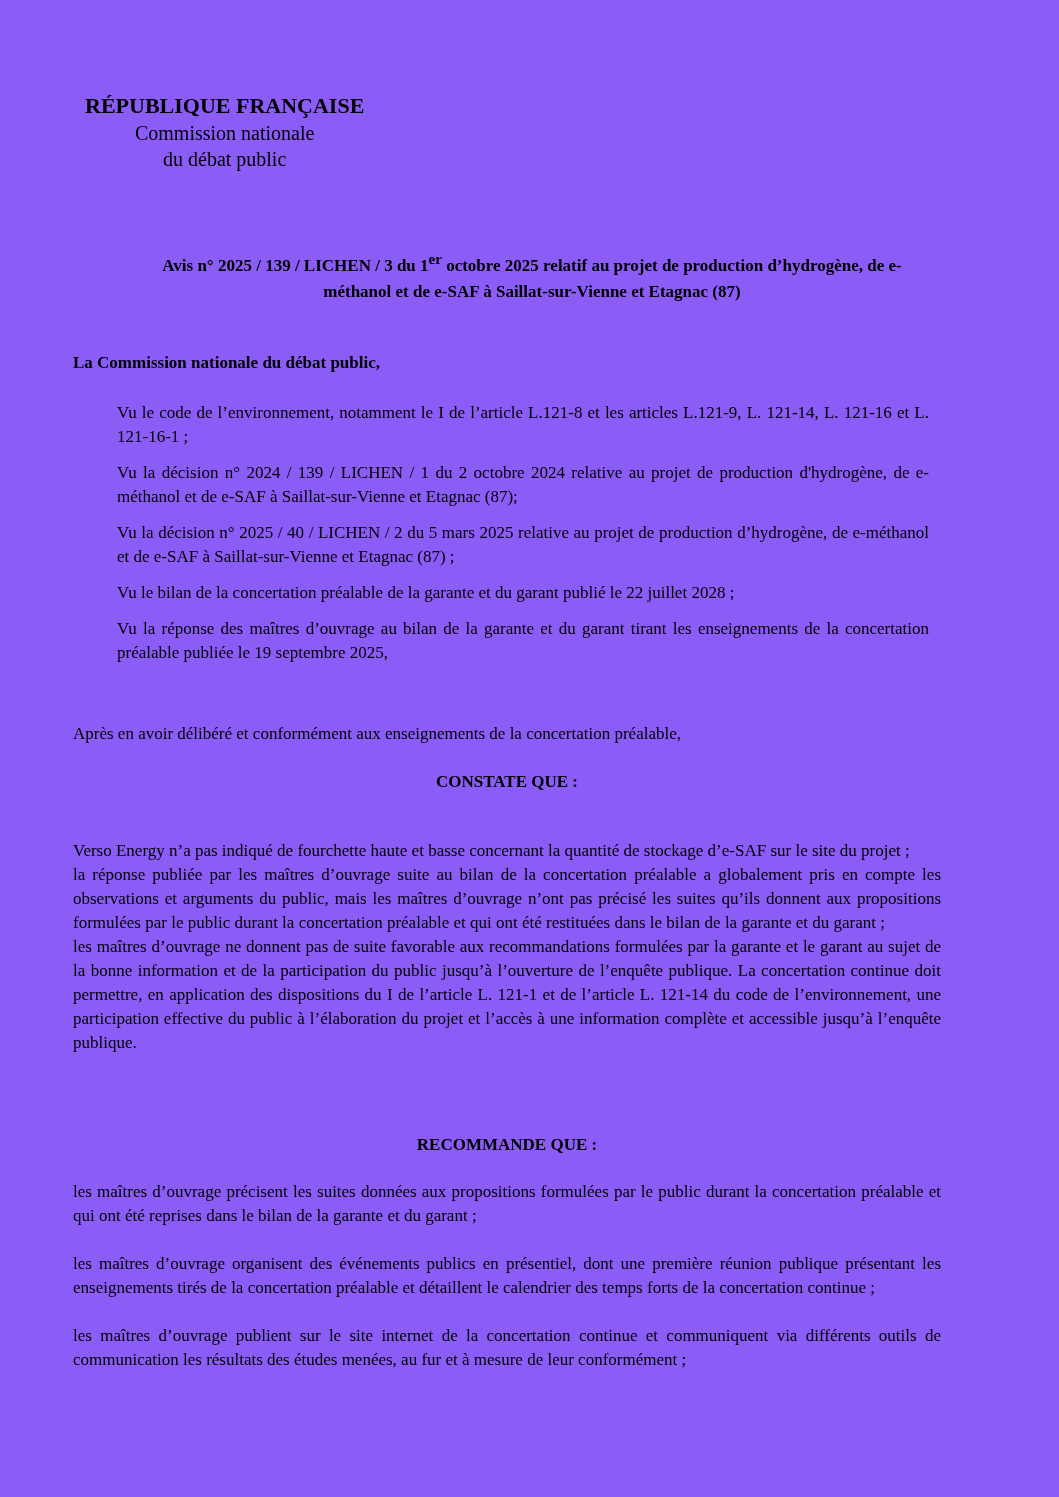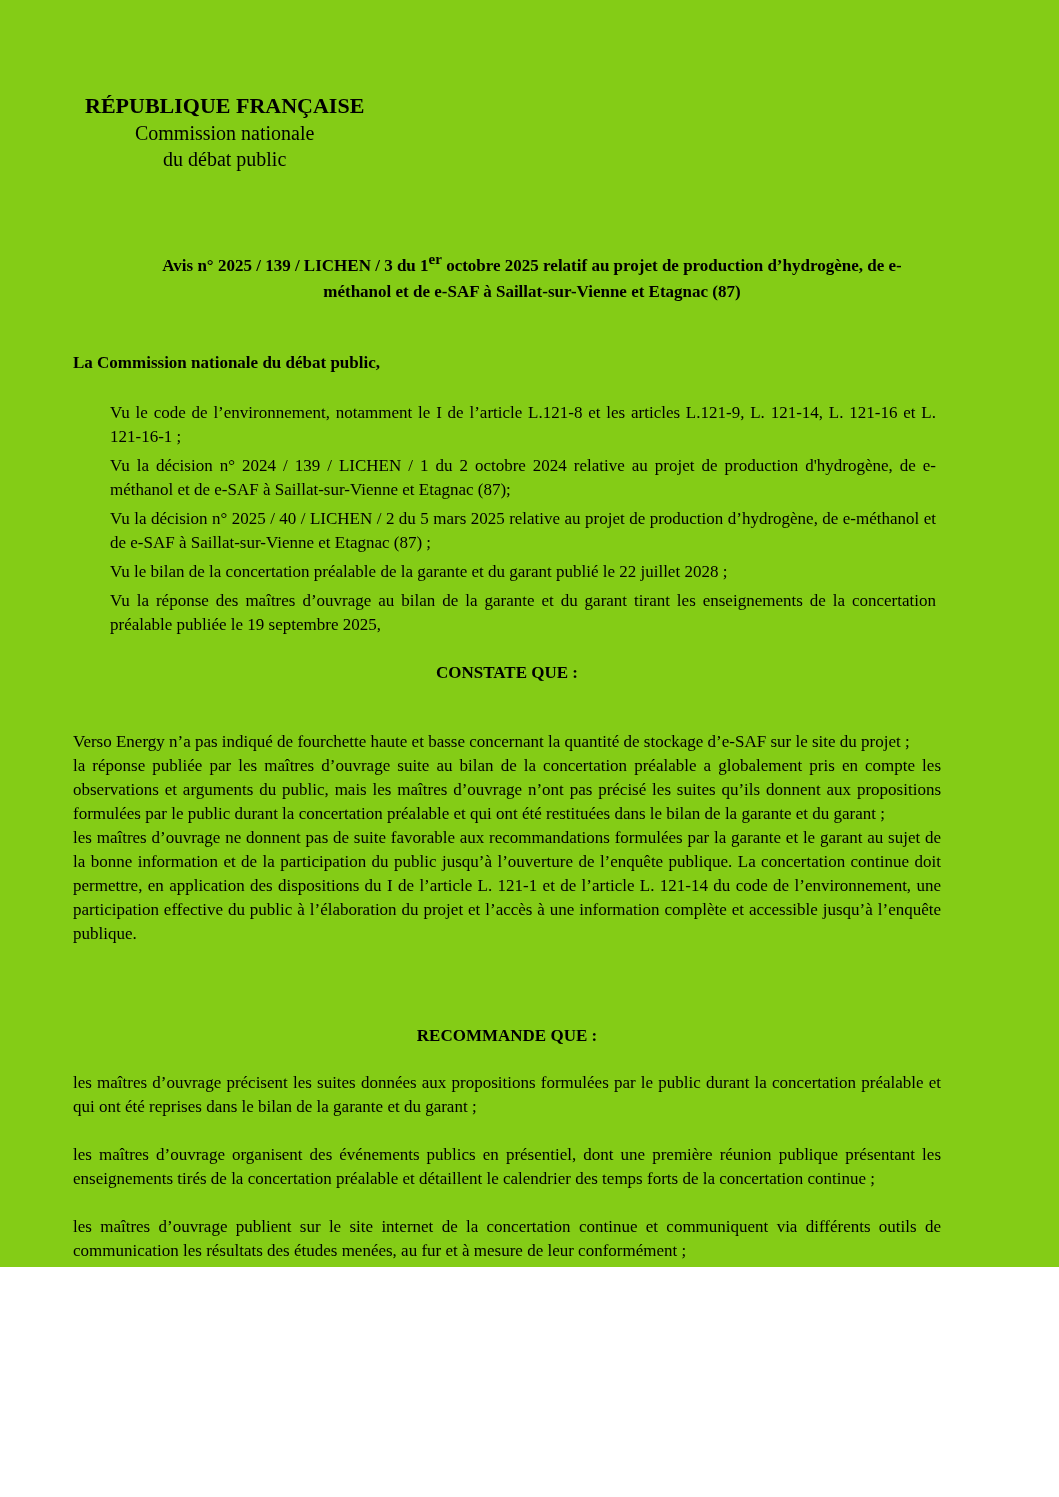--- a/index.html
+++ b/index.html
@@ -3,23 +3,23 @@
 <meta charset="utf-8">
 <style>
   html, body {
     margin: 0;
     padding: 0;
     background: #ffffff;
   }
   .page {
     position: relative;
     width: 1059px;
-    height: 1267px;
+    height: 1497px;
     margin: 0 auto;
-    background: #84cc16;
+    background: #8b5cf6;
     color: #000000;
     box-sizing: border-box;
     padding: 92px 118px 0 73px;
     font-family: "Liberation Serif", "DejaVu Serif", serif;
     font-size: 17px;
     line-height: 24px;
     overflow: hidden;
   }
   .letterhead {
     display: inline-block;
@@ -49,21 +49,21 @@
     vertical-align: super;
   }
   .salutation {
     margin-top: 46px;
     font-weight: bold;
   }
   .visas {
     margin: 26px 0 0 32px;
   }
   .visas p {
-    margin: 5px;
+    margin: 12px;
     text-align: justify;
   }
   .deliberation {
     margin: 57px 0 0 0;
   }
   .section-heading {
     text-align: center;
     font-weight: bold;
     margin: 24px 0 0 0;
   }
@@ -102,20 +102,21 @@
   <div class="salutation">La Commission nationale du débat public,</div>
 
   <div class="visas">
     <p>Vu le code de l’environnement, notamment le I de l’article L.121-8 et les articles L.121-9, L. 121-14, L. 121-16 et L. 121-16-1 ;</p>
     <p>Vu la décision n° 2024 / 139 / LICHEN / 1 du 2 octobre 2024 relative au projet de production d'hydrogène, de e-méthanol et de e-SAF à Saillat-sur-Vienne et Etagnac (87);</p>
     <p>Vu la décision n° 2025 / 40 / LICHEN / 2 du 5 mars 2025 relative au projet de production d’hydrogène, de e-méthanol et de e-SAF à Saillat-sur-Vienne et Etagnac (87) ;</p>
     <p>Vu le bilan de la concertation préalable de la garante et du garant publié le 22 juillet 2028 ;</p>
     <p>Vu la réponse des maîtres d’ouvrage au bilan de la garante et du garant tirant les enseignements de la concertation préalable publiée le 19 septembre 2025,</p>
   </div>
 
+  <div class="deliberation">Après en avoir délibéré et conformément aux enseignements de la concertation préalable,</div>
 
   <div class="section-heading">CONSTATE QUE :</div>
 
   <div class="constate-block">
     <p>Verso Energy n’a pas indiqué de fourchette haute et basse concernant la quantité de stockage d’e-SAF sur le site du projet ;</p>
     <p>la réponse publiée par les maîtres d’ouvrage suite au bilan de la concertation préalable a globalement pris en compte les observations et arguments du public, mais les maîtres d’ouvrage n’ont pas précisé les suites qu’ils donnent aux propositions formulées par le public durant la concertation préalable et qui ont été restituées dans le bilan de la garante et du garant ;</p>
     <p>les maîtres d’ouvrage ne donnent pas de suite favorable aux recommandations formulées par la garante et le garant au sujet de la bonne information et de la participation du public jusqu’à l’ouverture de l’enquête publique. La concertation continue doit permettre, en application des dispositions du I de l’article L. 121-1 et de l’article L. 121-14 du code de l’environnement, une participation effective du public à l’élaboration du projet et l’accès à une information complète et accessible jusqu’à l’enquête publique.</p>
   </div>
 
   <div class="section-heading recommande">RECOMMANDE QUE :</div>

